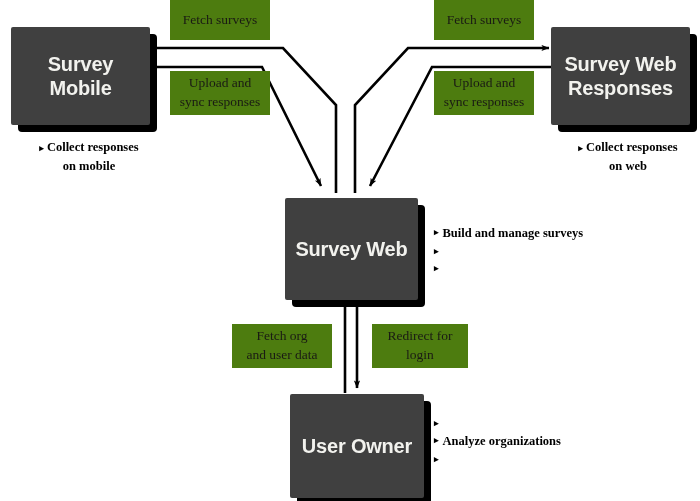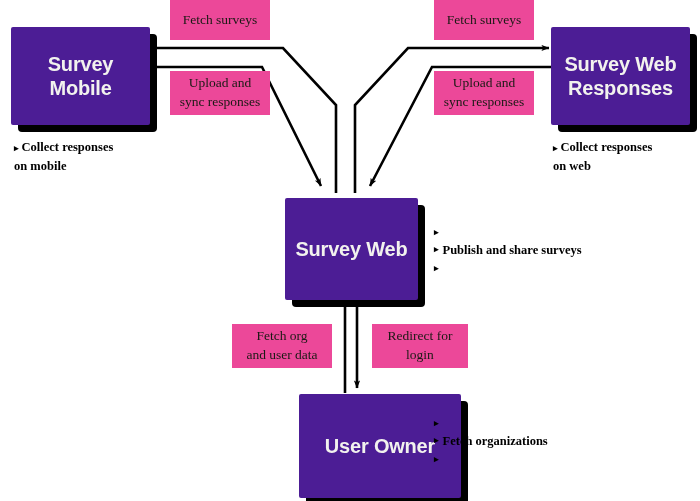--- a/index.html
+++ b/index.html
@@ -43,21 +43,21 @@
     background: #000000;
     border-radius: 4px;
     z-index: 0;
   }
   .node-face {
     position: absolute;
     left: 0;
     top: 0;
     width: 100%;
     height: 100%;
-    background: #4c1d95;
+    background: #404040;
     border-radius: 2px;
     z-index: 1;
     display: flex;
     align-items: center;
     justify-content: center;
     text-align: center;
   }
   .node-title {
     color: #f2f2ee;
     font-family: "Liberation Sans", sans-serif;
@@ -65,21 +65,21 @@
     font-size: 20px;
     line-height: 1.22;
     letter-spacing: -0.2px;
     white-space: pre-line;
     padding: 0 6px;
   }
   
   .edge-label {
     position: absolute;
     z-index: 4;
-    background: #ec4899;
+    background: #4d7c0f;
     color: #1a1a14;
     font-family: "Liberation Serif", serif;
     font-size: 13.5px;
     line-height: 1.38;
     display: flex;
     align-items: center;
     justify-content: center;
     text-align: center;
     white-space: pre-line;
     box-sizing: border-box;
@@ -101,20 +101,21 @@
   }
   .bullet-mark {
     flex: 0 0 auto;
     font-size: 9px;
     line-height: 1.9;
     margin-right: 4px;
     color: #000000;
   }
   .bullets.centered .bullet-row {
     display: block;
+    text-align: center;
     font-family: Liberation Serif, serif;
   }
   .bullets.centered .bullet-mark {
     display: inline;
     margin-right: 3px;
     line-height: 1.52;
   }
 </style>
 </head>
 <body>
@@ -168,34 +169,34 @@
 on web</span></div>
   </div>
 
   <div class="node" style="left:285px; top:198px; width:133px; height:102px;">
     <div class="node-shadow"></div>
     <div class="node-face">
       <span class="node-title">Survey Web</span>
     </div>
   </div>
   <div class="bullets" style="left:434px; top:224px; width:230px;">
-    <div class="bullet-row"><span class="bullet-mark">▸</span></div>
-    <div class="bullet-row"><span class="bullet-mark">▸</span><span>Publish and share surveys</span></div>
-    <div class="bullet-row"><span class="bullet-mark">▸</span></div>
-  </div>
-
-  <div class="node" style="left:299px; top:394px; width:162px; height:104px;">
+    <div class="bullet-row"><span class="bullet-mark">▸</span><span>Build and manage surveys</span></div>
+    <div class="bullet-row"><span class="bullet-mark">▸</span></div>
+    <div class="bullet-row"><span class="bullet-mark">▸</span></div>
+  </div>
+
+  <div class="node" style="left:290px; top:394px; width:134px; height:104px;">
     <div class="node-shadow"></div>
     <div class="node-face">
       <span class="node-title">User Owner</span>
     </div>
   </div>
   <div class="bullets" style="left:434px; top:415px; width:240px;">
     <div class="bullet-row"><span class="bullet-mark">▸</span></div>
-    <div class="bullet-row"><span class="bullet-mark">▸</span><span>Fetch organizations</span></div>
+    <div class="bullet-row"><span class="bullet-mark">▸</span><span>Analyze organizations</span></div>
     <div class="bullet-row"><span class="bullet-mark">▸</span></div>
   </div>
 
   <div class="edge-label" style="left:170px; top:0px; width:100px; height:40px;">
     <span>Fetch surveys</span>
   </div>
 
   <div class="edge-label" style="left:170px; top:71px; width:100px; height:44px;">
     <span>Upload and
 sync responses</span>

